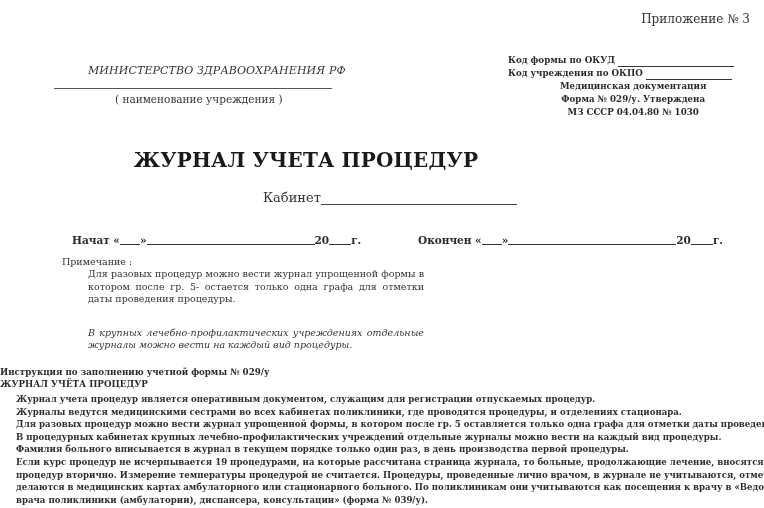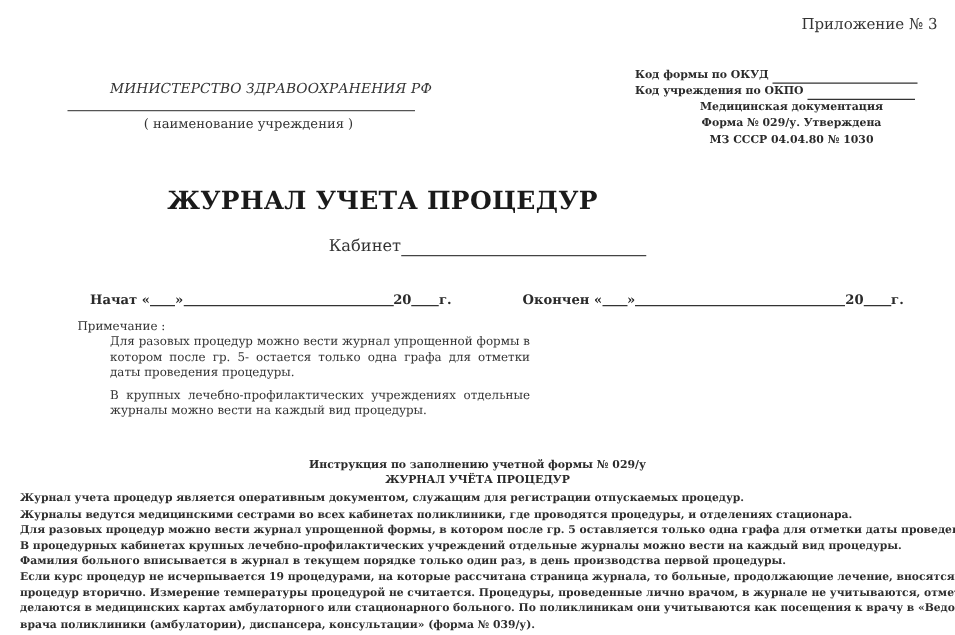--- a/index.html
+++ b/index.html
@@ -15,22 +15,22 @@
   .codes .fill { display:inline-block; border-bottom:1px solid #333; height:9px; margin-left:3px; }
   .med { left:560px; top:80px; font-size:8.7px; font-weight:bold; line-height:13px; text-align:center; color:#2a2a2a; }
   .title { left:0; width:612px; top:148px; text-align:center; font-size:20px; font-weight:bold; color:#1a1a1a; letter-spacing:0.2px; }
   .cabinet { left:263px; top:190px; font-size:13px; color:#333; display:flex; align-items:flex-end; }
   .cabinet .fill { display:inline-block; width:196px; border-bottom:1px solid #444; height:14px; }
   .datefield { top:234px; font-size:10.5px; font-weight:bold; color:#2a2a2a; display:flex; }
   .datefield .blank { display:inline-block; border-bottom:1px solid #333; height:10px; }
   .note-head { left:62px; top:256px; font-size:9.5px; color:#333; }
   .note-body { left:88px; top:268px; width:336px; font-size:9.5px; color:#333; line-height:12.5px; white-space:normal; text-align:justify; }
   .note-body p { margin:0; }
-  .note-body p + p { margin-top:5px; }
-  .instr-title { left:0; width:764px; text-align:center; top:366px; font-size:8.7px; font-weight:bold; line-height:12px; color:#2a2a2a; }
+  .note-body p + p { margin-top:21px;font-style:italic; }
+  .instr-title { left:0; width:764px; text-align:left; top:366px; font-size:8.7px; font-weight:bold; line-height:12px; color:#2a2a2a; }
   .instr-body { left:16px; top:393px; font-size:8.6px; font-weight:bold; line-height:12.6px; color:#2e2e2e; }
   .instr-body div { white-space:nowrap; }
 </style>
 </head>
 <body>
 
 <div class="abs appendix">Приложение № 3</div>
 
 <div class="abs ministry">МИНИСТЕРСТВО ЗДРАВООХРАНЕНИЯ РФ</div>
 <div class="abs inst-line"></div>

